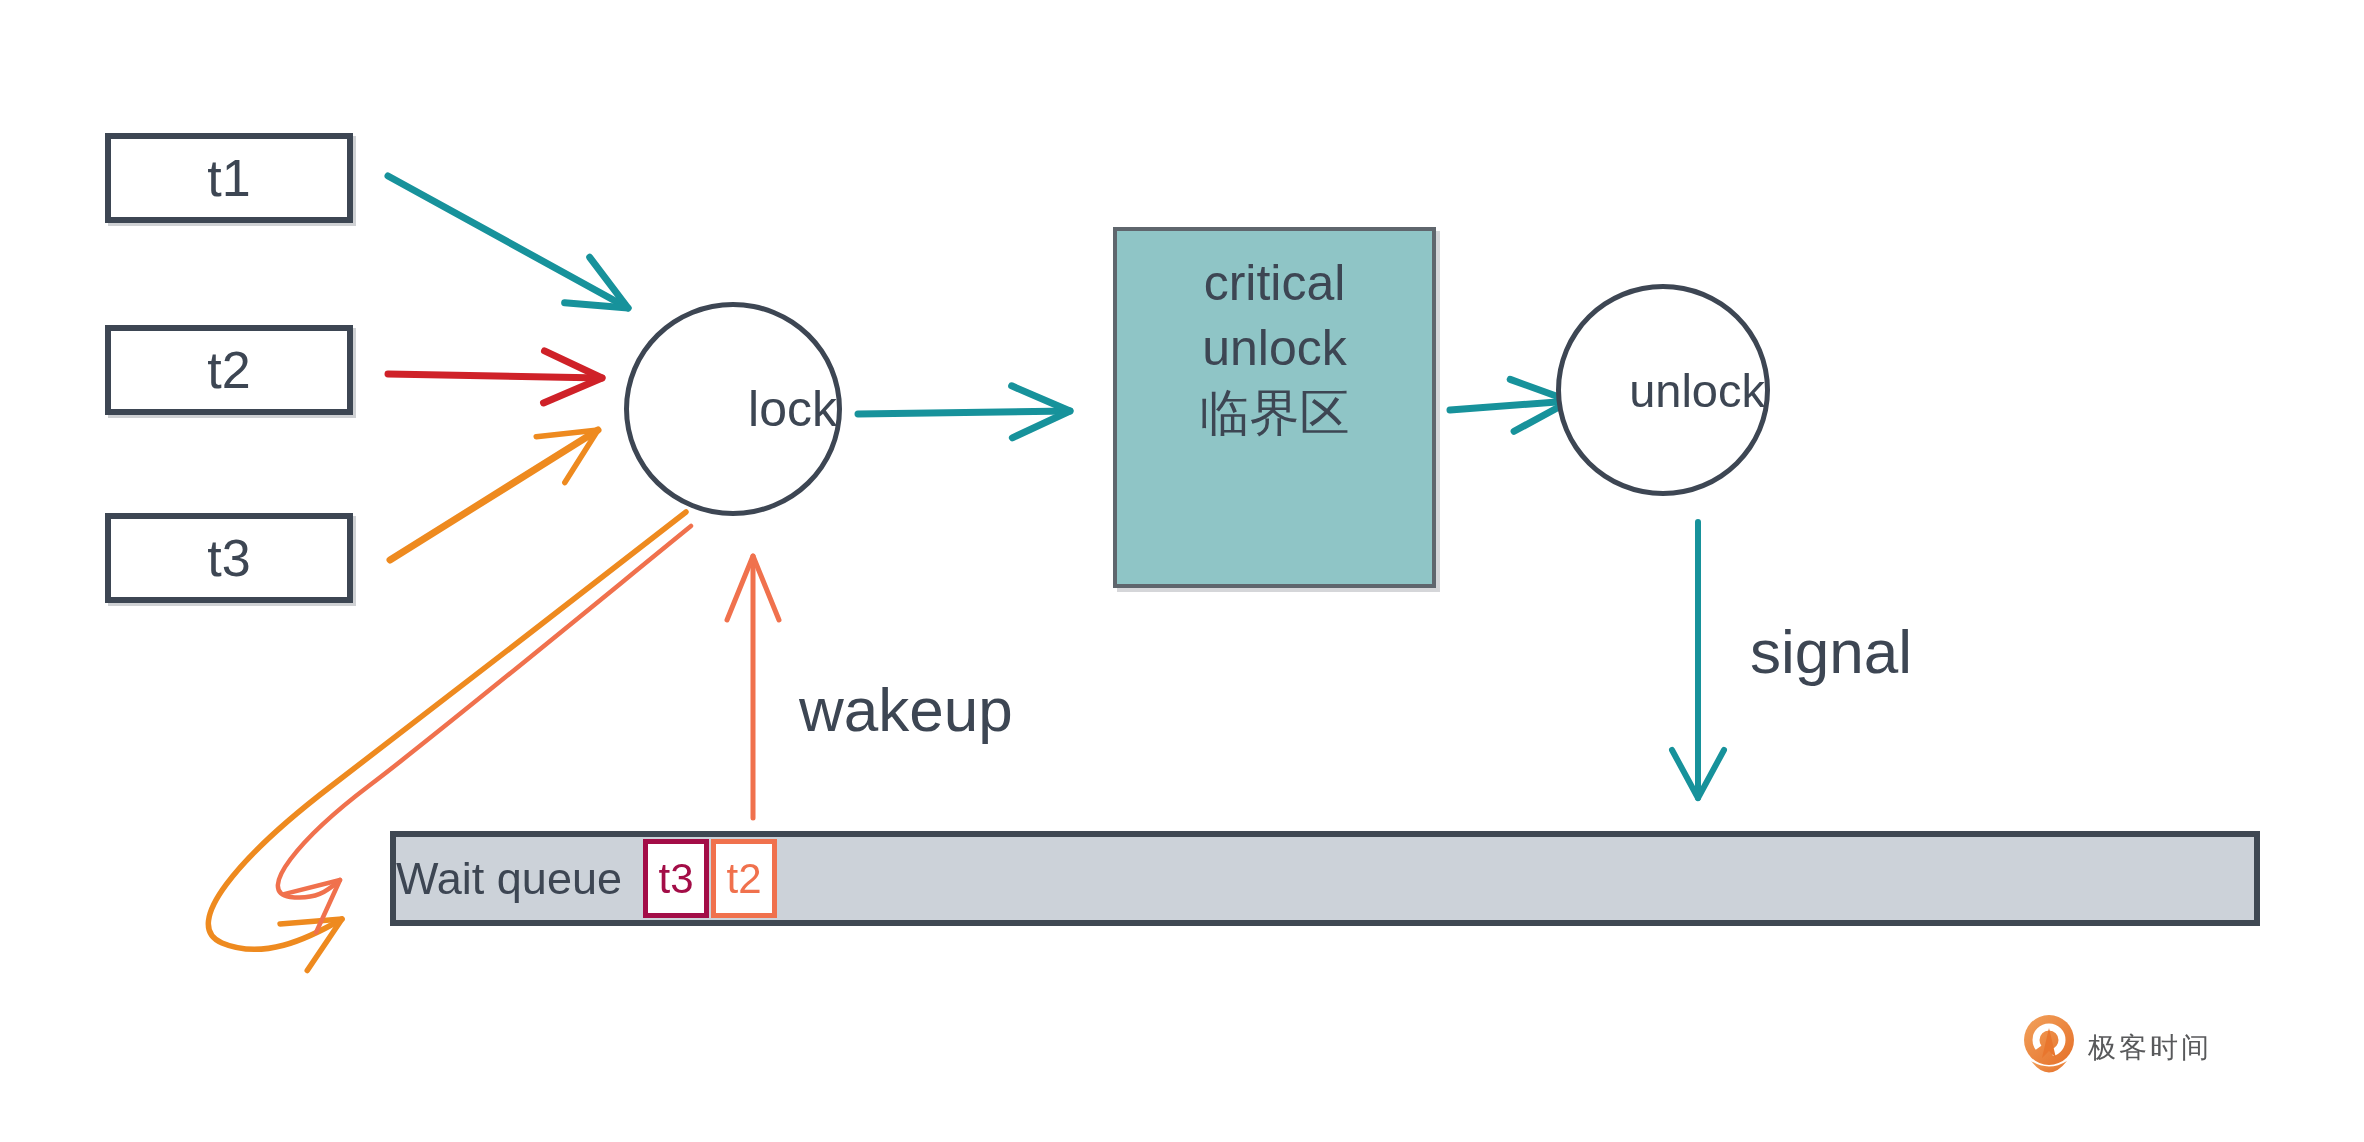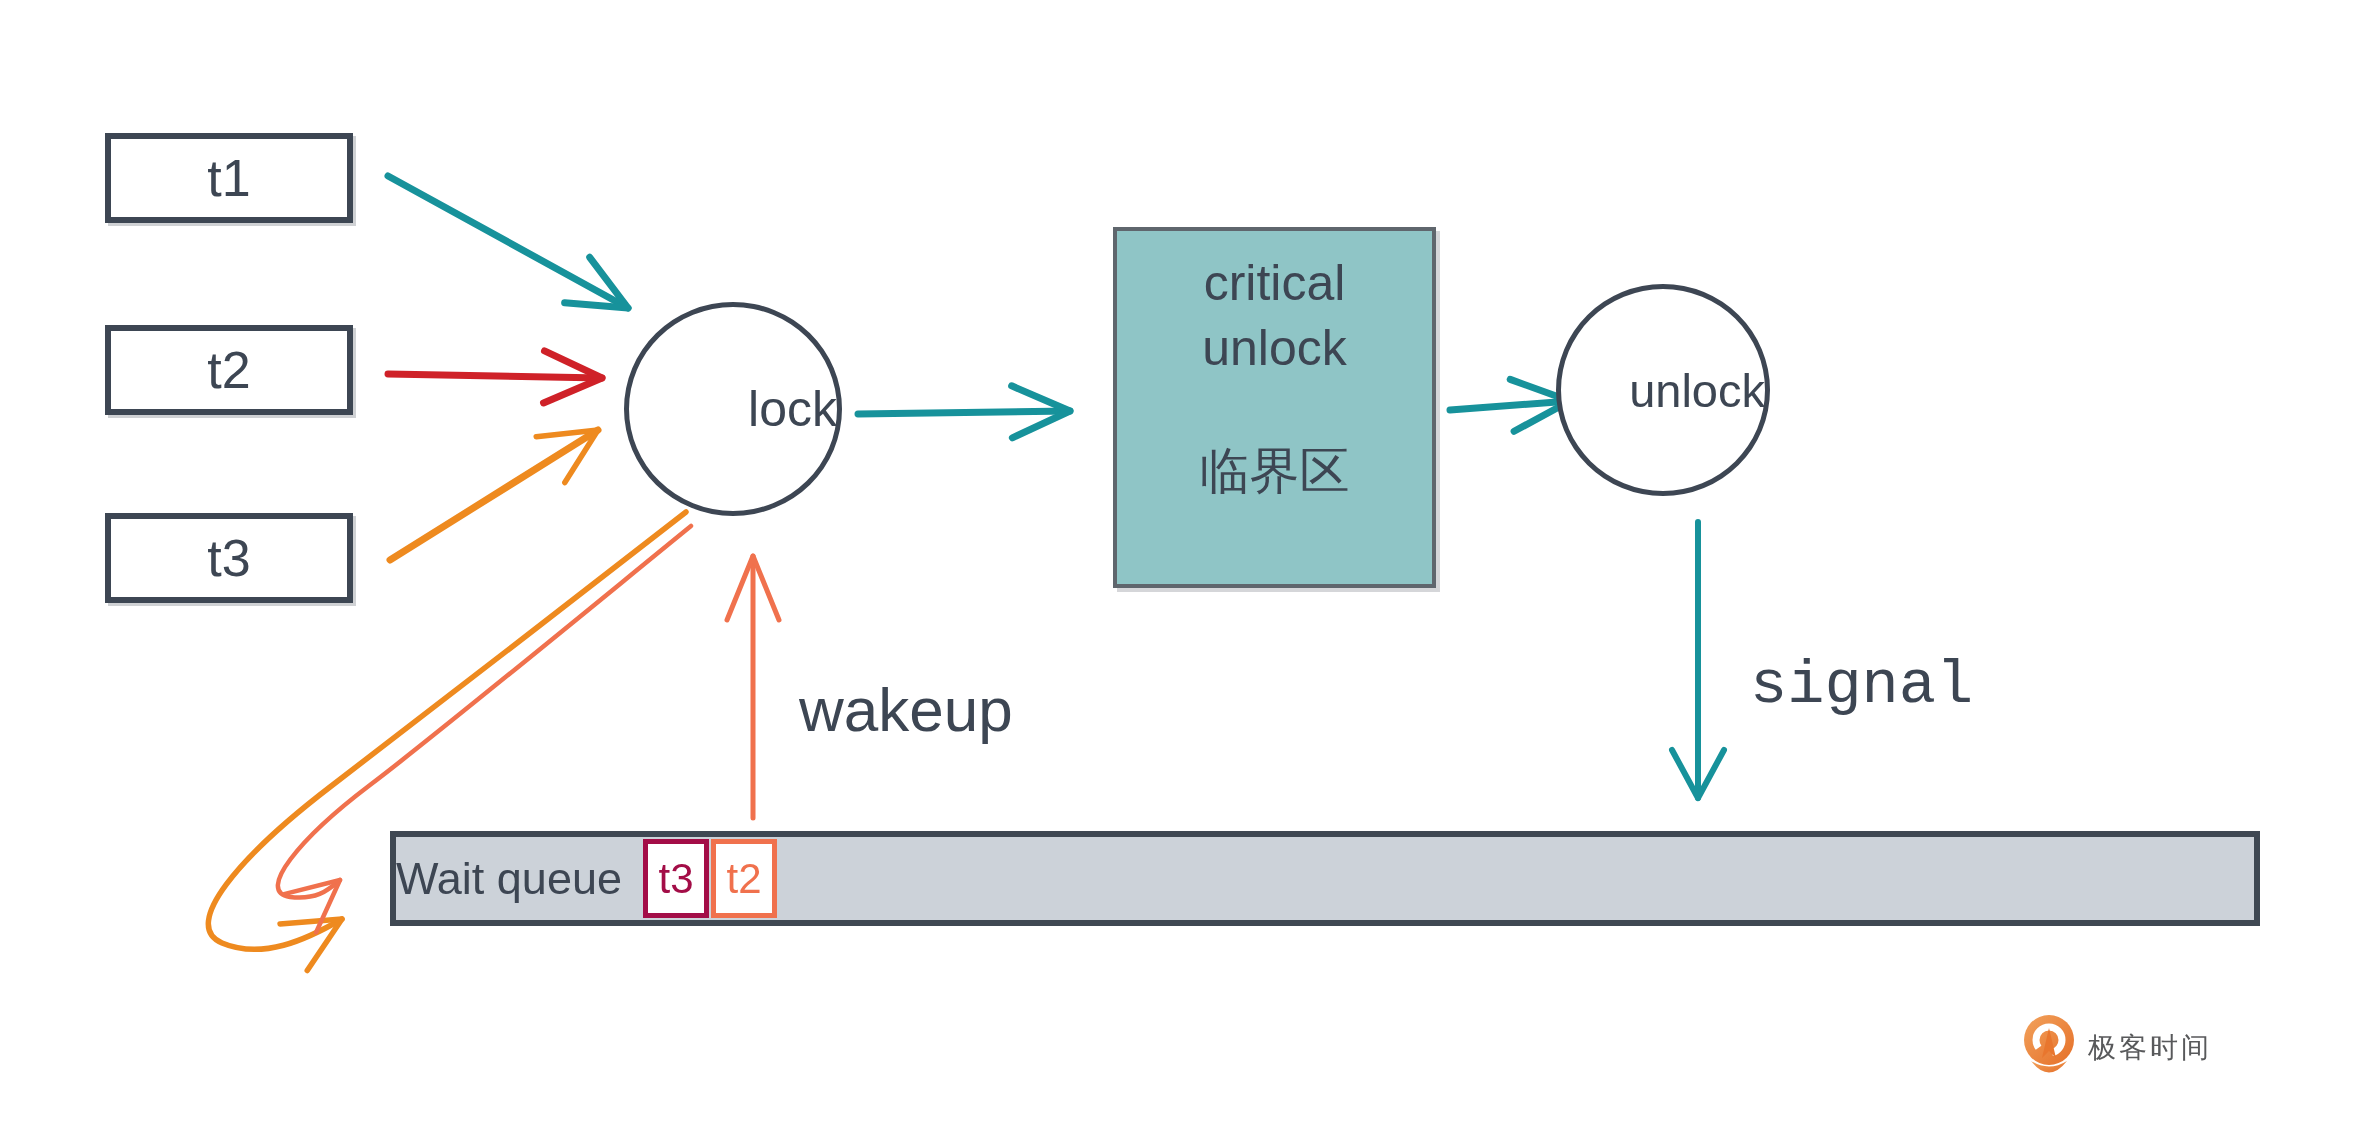--- a/index.html
+++ b/index.html
@@ -20,25 +20,25 @@
     border-radius:50%;box-sizing:border-box;display:flex;align-items:center;justify-content:flex-end;}
   .lock-node{left:624px;top:302px;width:218px;height:214px;font-size:50px;}
   .unlock-node{left:1556px;top:284px;width:214px;height:212px;font-size:47px;}
 
   
   .critical{position:absolute;left:1113px;top:227px;width:323px;height:361px;
     background:var(--critical-fill,#8fc5c6);border:4px solid var(--critical-border,#5f666d);
     box-sizing:border-box;display:flex;flex-direction:column;align-items:center;
     padding-top:20px;font-size:50px;line-height:65px;
     box-shadow:4px 4px 0 rgba(63,70,83,.22);}
-  .critical .cn{margin-top:58px;}
+  .critical .cn{}
 
   
   .float-label{position:absolute;font-size:62px;white-space:nowrap;margin-left:16px;}
-  .signal-label{left:1734px;top:650px;font-family:Liberation Mono, monospace;}
+  .signal-label{left:1734px;top:616px;}
   .wakeup-label{left:783px;top:674px;}
 
   
   .wait-queue{position:absolute;left:390px;top:831px;width:1870px;height:95px;
     background:var(--queue-fill,#ccd2d9);border:6px solid var(--queue-border,#3f4853);
     box-sizing:border-box;display:flex;align-items:center;
     font-size:45px;}
   .queue-item{position:absolute;top:839px;width:66px;height:79px;background:#fff;
     box-sizing:border-box;display:flex;align-items:center;justify-content:center;font-size:42px;}
   .queue-item-t3{left:643px;border:5px solid var(--maroon,#a30d47);color:var(--maroon,#a30d47);}

